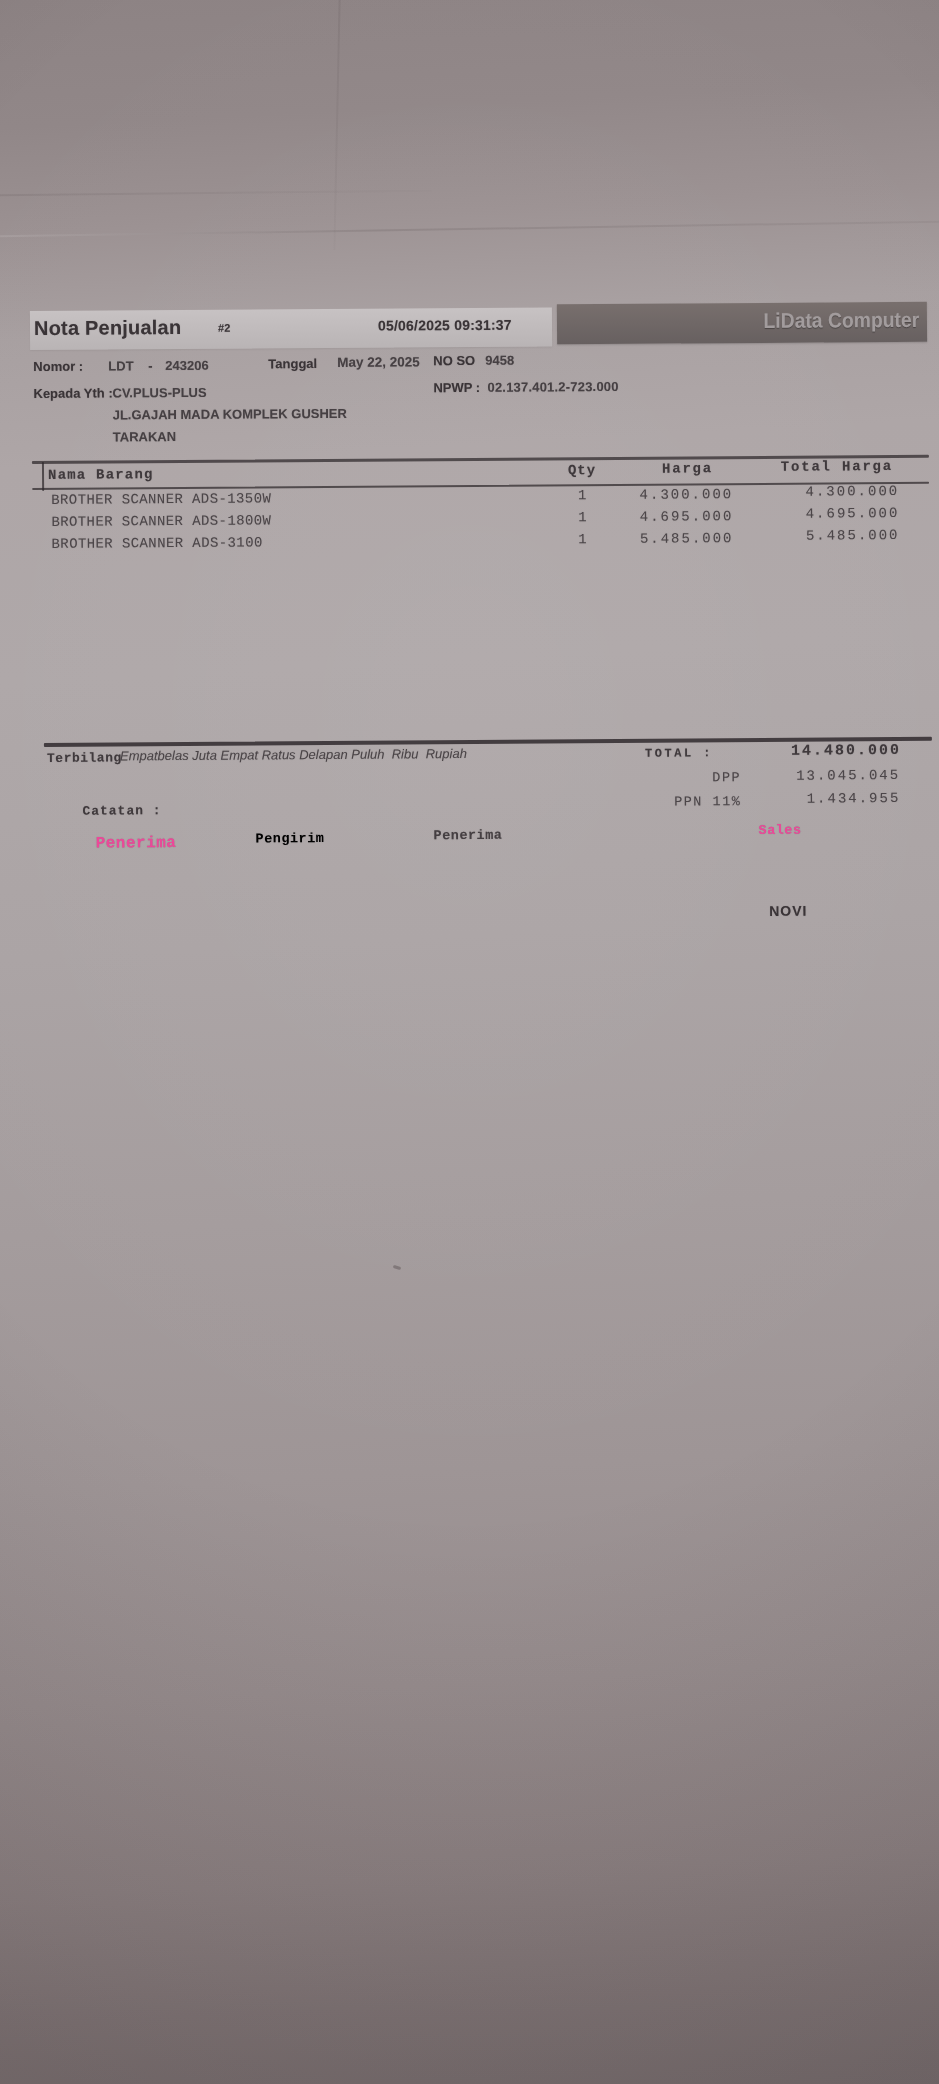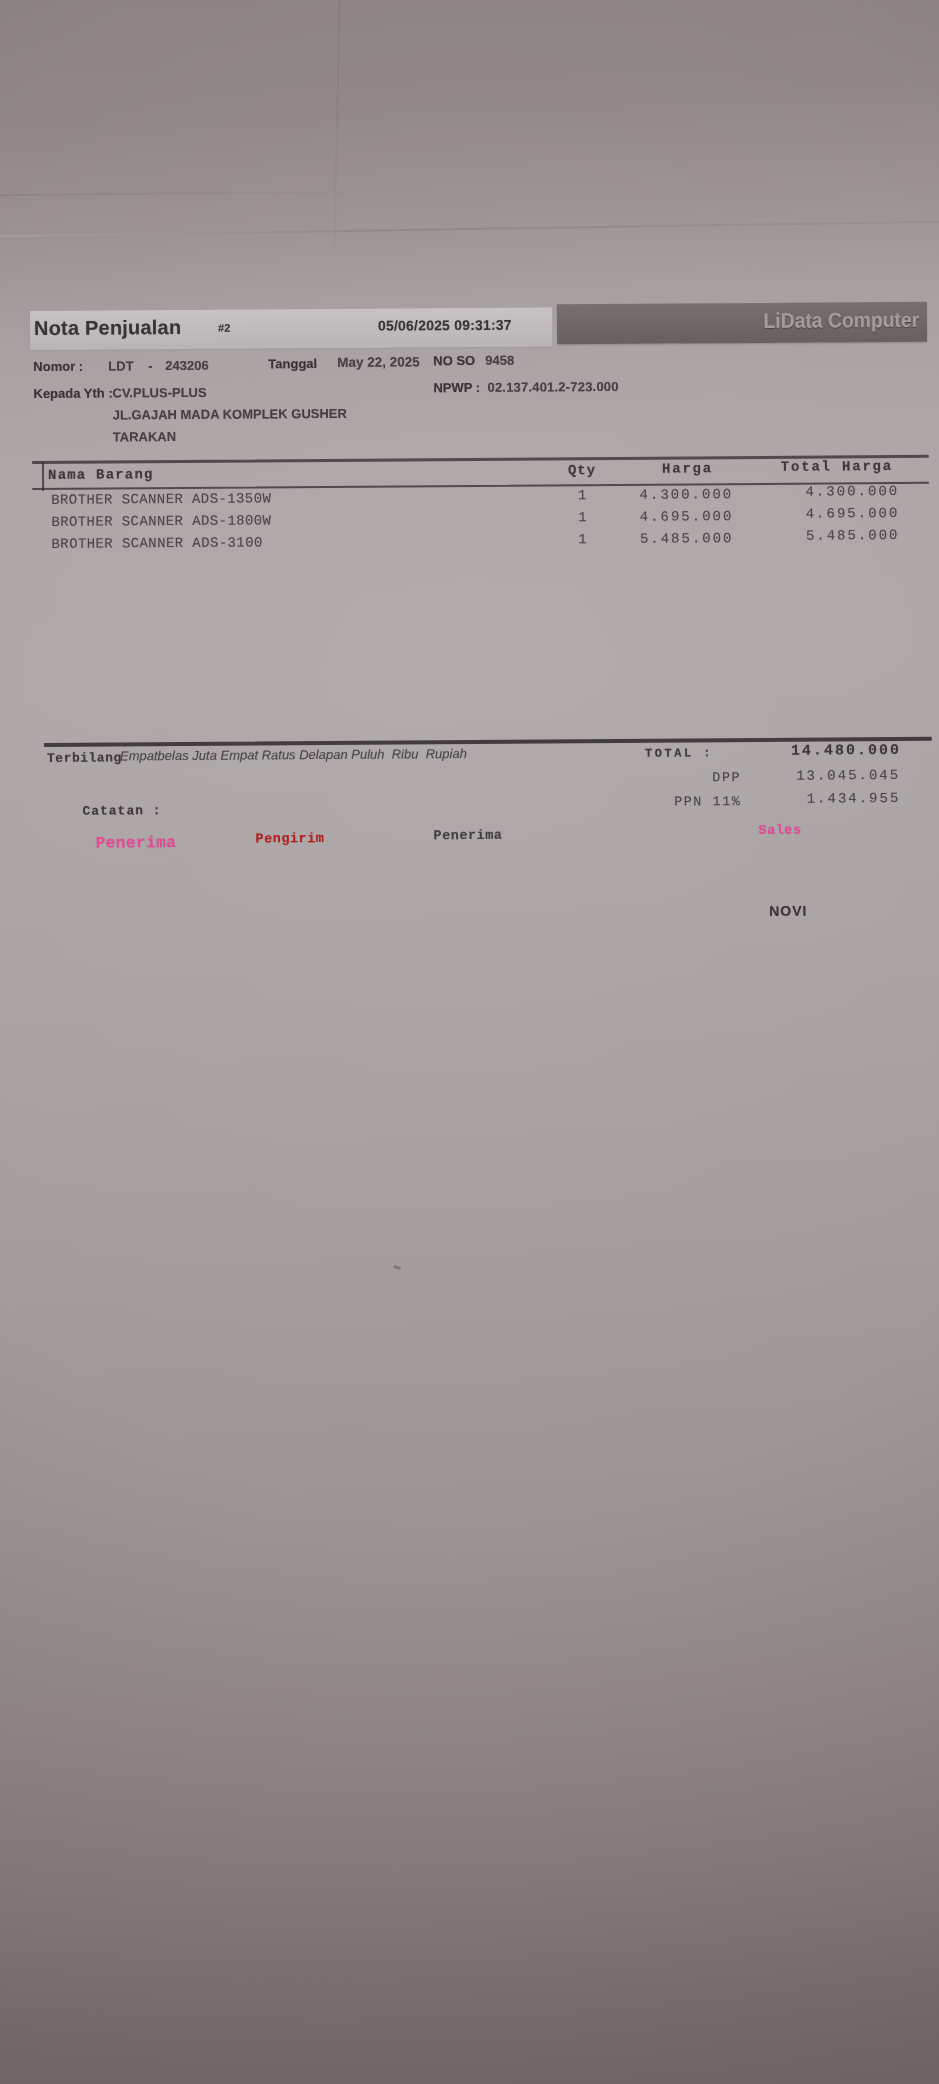--- a/index.html
+++ b/index.html
@@ -152,20 +152,20 @@
 
     <span class="abs mono right" style="right:196px;top:772px;font-size:13.5px;letter-spacing:1.5px;">DPP</span>
     <span class="abs mono right" style="right:37px;top:770px;font-size:14px;letter-spacing:2px;">13.045.045</span>
 
     <span class="abs mono right" style="right:196px;top:796px;font-size:13.5px;letter-spacing:1.5px;">PPN 11%</span>
     <span class="abs mono right" style="right:37px;top:793px;font-size:14px;letter-spacing:2px;">1.434.955</span>
 
     <span class="abs mono-b" style="left:49px;top:801px;font-size:13px;letter-spacing:1px;margin-left:35px;">Catatan :</span>
 
     <span class="abs mono-b" style="left:97px;top:832px;font-size:16px;letter-spacing:0.5px;color:#ec4899;">Penerima</span>
-    <span class="abs mono-b" style="left:257px;top:830px;font-size:13.5px;letter-spacing:0.5px;color:#b91c1c;">Pengirim</span>
+    <span class="abs mono-b" style="left:257px;top:830px;font-size:13.5px;letter-spacing:0.5px;color:#000000;">Pengirim</span>
     <span class="abs mono-b" style="left:435px;top:828px;font-size:13.5px;letter-spacing:0.5px;color:#453f42;">Penerima</span>
     <span class="abs mono-b" style="left:760px;top:825px;font-size:13.5px;letter-spacing:0.5px;color:#ec4899;">Sales</span>
 
     <span class="abs sans-b" style="left:770px;top:905px;font-size:14px;letter-spacing:1px;">NOVI</span>
 
   </div>
 </div>
 
 </body></html>

